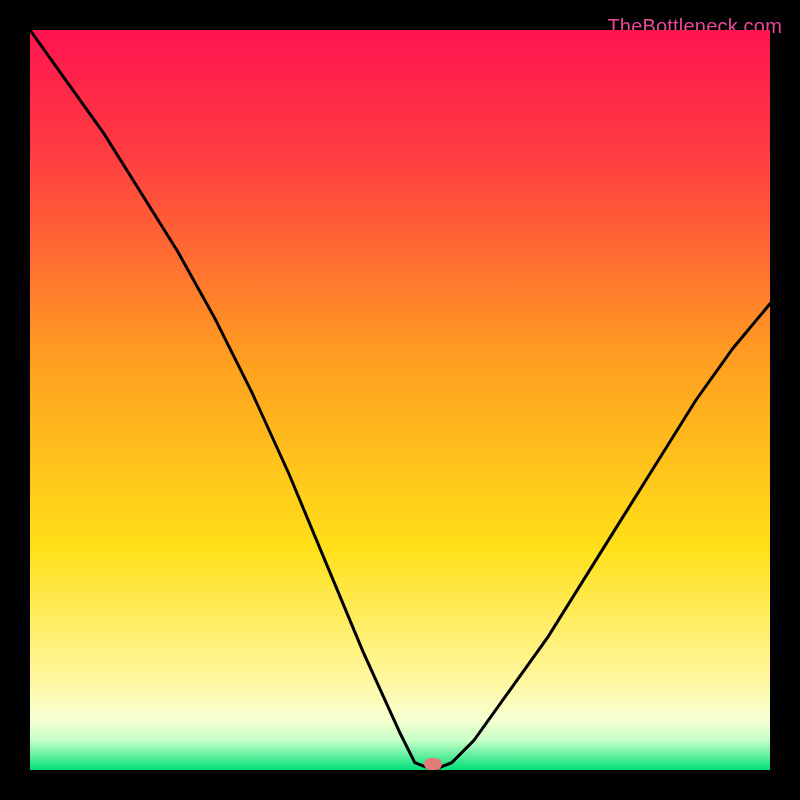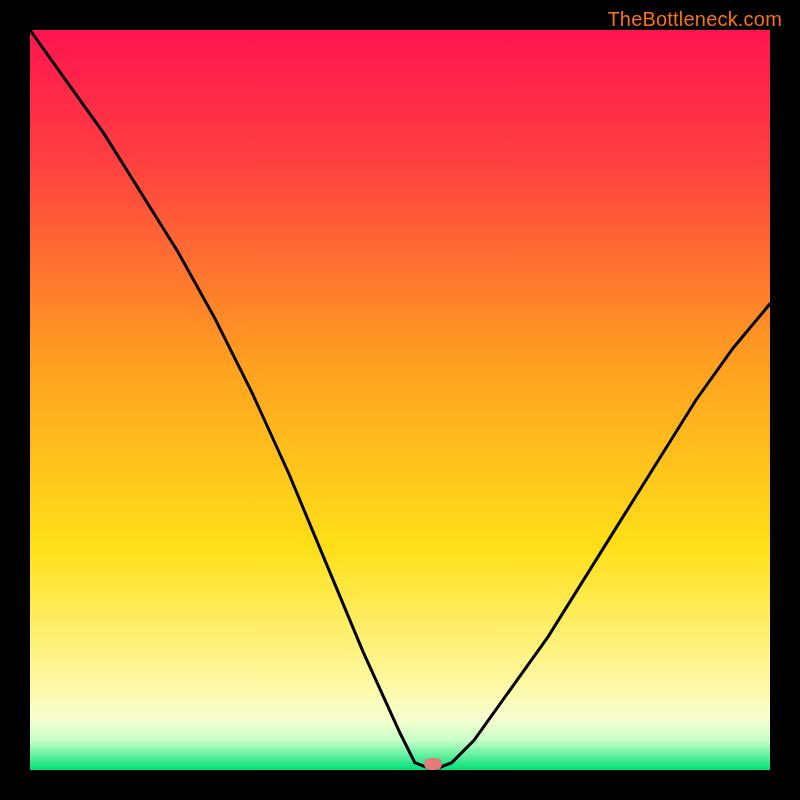--- a/index.html
+++ b/index.html
@@ -18,25 +18,25 @@
     height: 800px;
     background: #000;
   }
   .plot-svg {
     position: absolute;
     left: 30px;
     top: 30px;
   }
   .attribution {
     position: absolute;
-    top: 8px;
+    top: 15px;
     right: 18px;
     font-family: Arial, Helvetica, sans-serif;
     font-size: 20px;
-    color: #f97316;
+    color: #ec4899;
     letter-spacing: 0.2px;
   }
   .marker {
     position: absolute;
     width: 18px;
     height: 12px;
     border-radius: 6px;
     background: #e37d7a;
   }
 </style>

